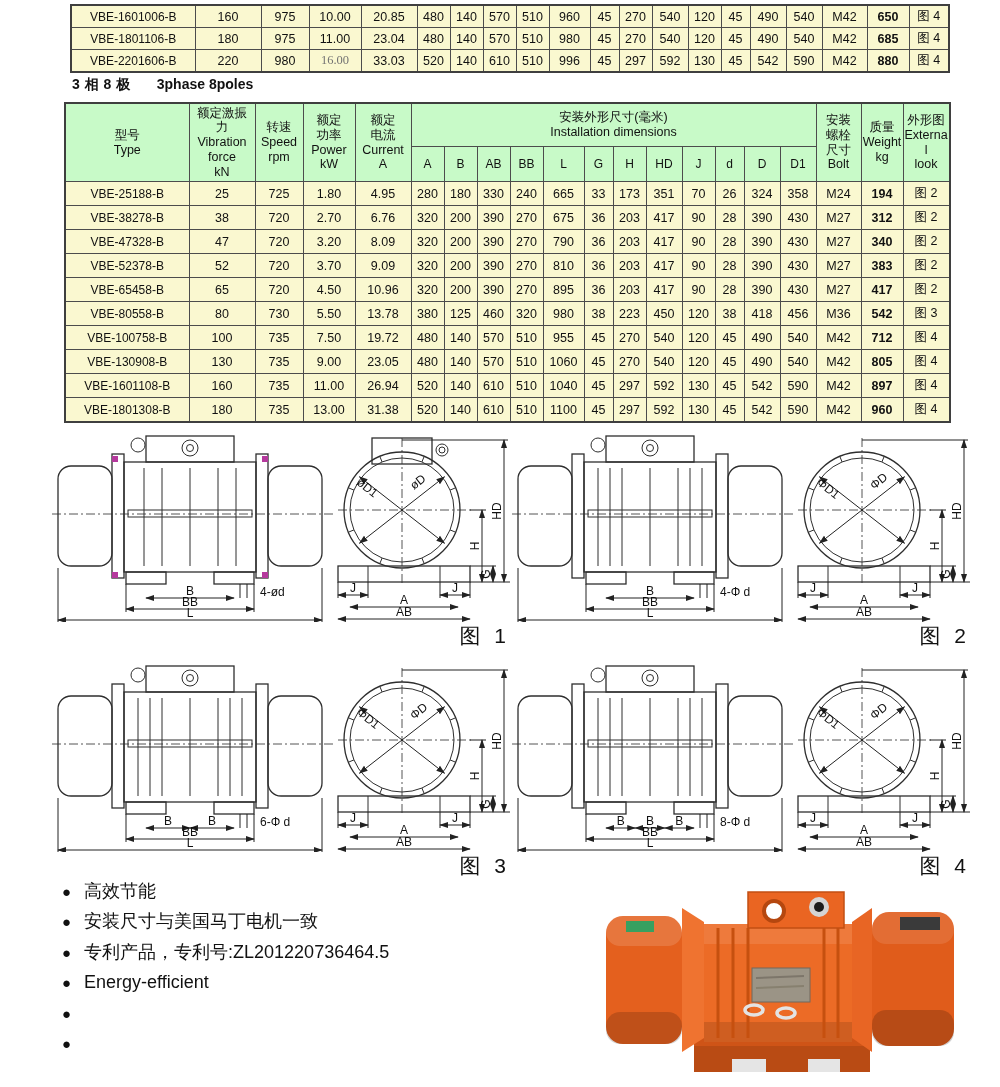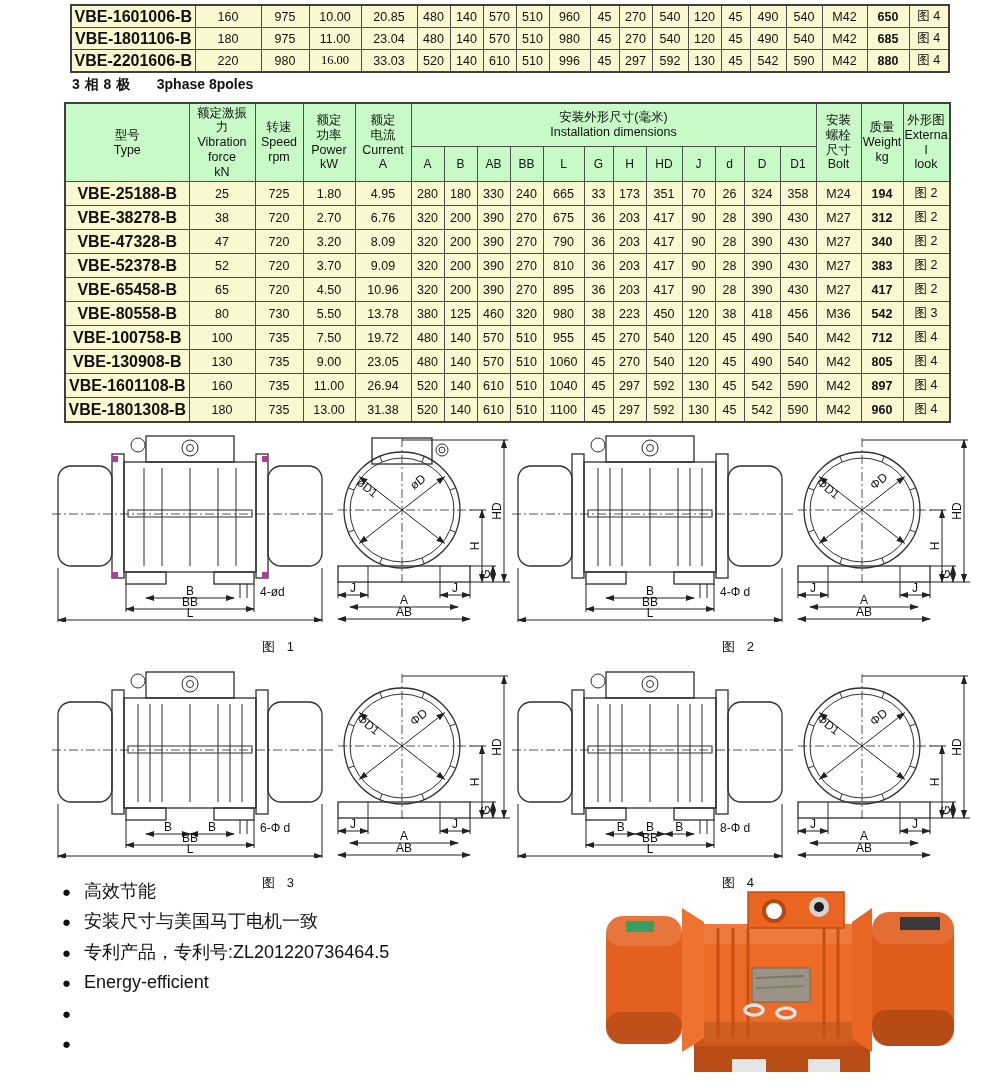--- a/index.html
+++ b/index.html
@@ -10,37 +10,37 @@
   }
   
   table.spec{border-collapse:collapse;table-layout:fixed;background:#fff;}
   table.spec{border:2px solid #3f3f3f;}
   table.spec td, table.spec th{
     border:1px solid #4c4c4c;text-align:center;vertical-align:middle;
     padding:0 1px;overflow:hidden;white-space:nowrap;
   }
   table.spec td{background:#faf8d0;font-size:12.5px;height:23px;}
   table.spec th{background:#c8fac8;font-weight:normal;font-size:12px;line-height:1.18;}
-  table.spec td.c-type{font-weight:bold;font-size:16px;}
+  table.spec td.c-type{font-weight:normal;font-size:12px;}
   table.spec td.c-weight{font-weight:bold;margin-left:40px;}
-  table.spec td.serif{font-family:"Liberation Serif","DejaVu Serif",serif;color:#000000;}
+  table.spec td.serif{font-family:"Liberation Serif","DejaVu Serif",serif;color:#737373;}
   #top-table{position:absolute;left:70px;top:4px;}
   #top-table td{height:21px;}
   #main-table{position:absolute;left:64px;top:102px;}
   #main-table thead tr.group th{height:42px;font-size:12.5px;}
   #main-table thead tr.sub th{height:34px;}
   
   #heading{position:absolute;left:72px;top:76px;font-size:14px;font-weight:600;letter-spacing:.5px;}
   #heading .en{margin-left:26px;letter-spacing:0;}
   
   #figures{position:absolute;left:50px;top:426px;width:920px;
     display:grid;grid-template-columns:460px 460px;grid-row-gap:6px;}
   .figure{width:460px;}
   .figure svg{display:block;}
-  .fig-caption{text-align:center;font-size:13px;margin-top:16px;letter-spacing:4px;}
+  .fig-caption{text-align:right;font-size:21px;margin-top:0px;letter-spacing:4px;}
   svg text{font-family:"Liberation Sans","DejaVu Sans",sans-serif;}
   .ln{fill:none;stroke:#2e2e2e;stroke-width:1.3;}
   .lt{fill:none;stroke:#2e2e2e;stroke-width:1;}
   .cl{fill:none;stroke:#555;stroke-width:1;stroke-dasharray:9 3 2 3;}
   .dl{stroke:#222;stroke-width:1;fill:none;}
   .lbl{font-size:12px;fill:#111;}
   
   #features{position:absolute;left:62px;top:880px;width:545px;list-style:none;margin:0;padding:0;}
   #features li{display:flex;gap:13px;font-size:18px;line-height:1.30;margin-bottom:7px;}
   #features li .dot{font-size:15px;line-height:1.55;}

